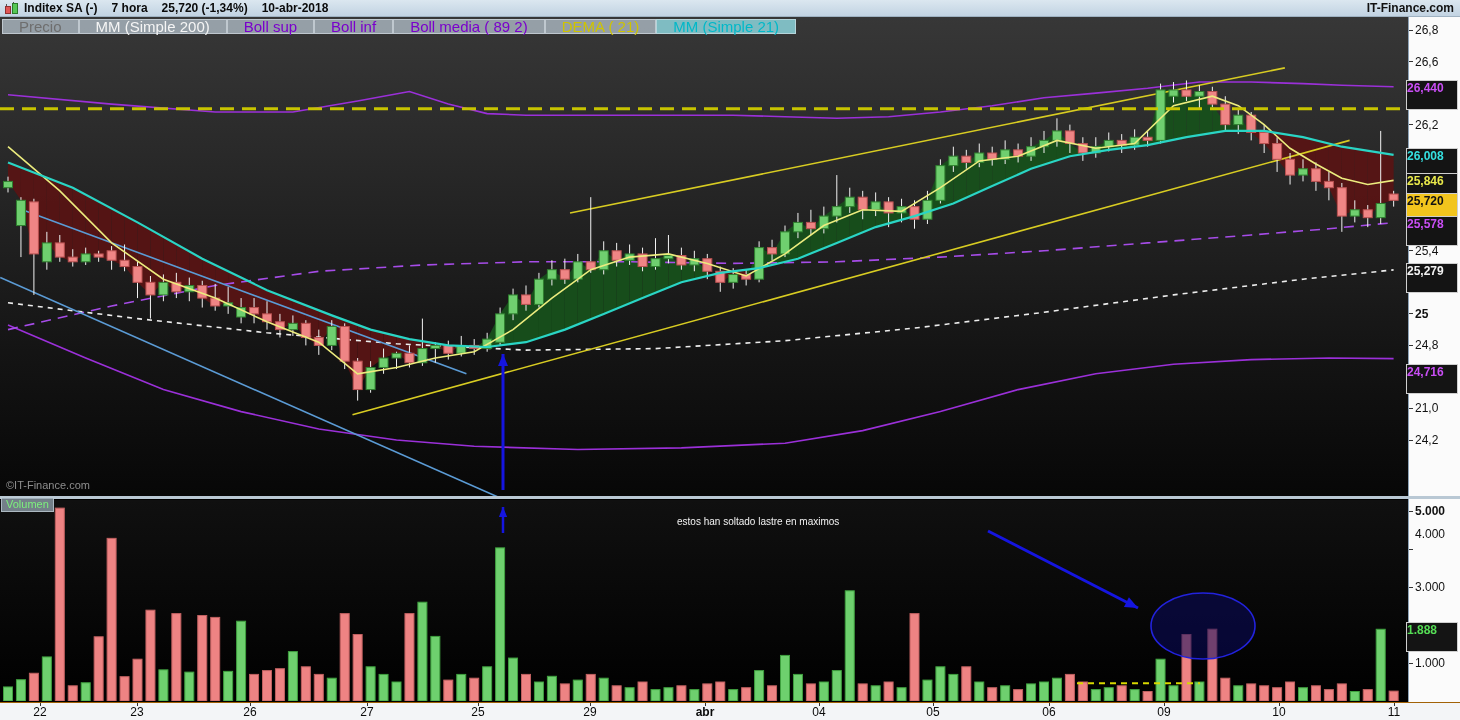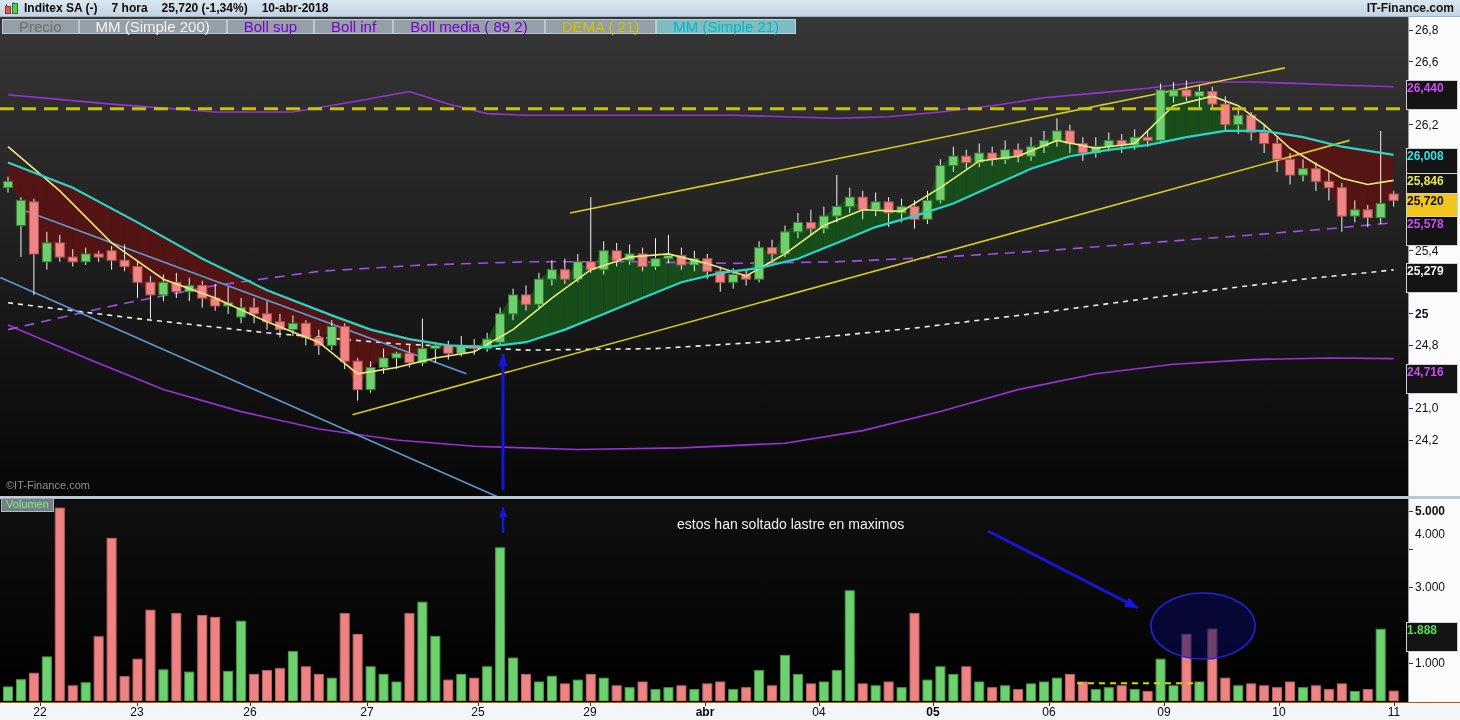--- a/index.html
+++ b/index.html
@@ -28,21 +28,21 @@
          text-align:left;background:#141414;border:1px solid #cfcfcf;box-sizing:border-box;}
   
   #xaxis{position:absolute;left:0;top:702px;width:1460px;height:18px;background:#f3f5f7;
          border-top:1px solid #a16207;box-sizing:border-box;font-size:12px;color:#0a0a0a;}
   .xlab{position:absolute;top:2px;transform:translateX(-50%);}
   .xtick{position:absolute;top:0;width:1px;height:3px;background:#333;}
   
   #watermark{position:absolute;left:6px;top:479px;font-size:11px;color:#8e8e8e;z-index:4;}
   #volchip{position:absolute;left:1px;top:497px;font-size:11px;line-height:13px;padding:0 4px;z-index:4;
            background:rgba(150,165,178,0.75);border:1px solid rgba(210,222,232,0.6);color:#7df07d;}
-  #annotation{position:absolute;left:677px;top:516px;font-size:14px;color:#f2f2f2;z-index:4;white-space:nowrap;}
+  #annotation{position:absolute;left:677px;top:516px;font-size:10px;color:#f2f2f2;z-index:4;white-space:nowrap;}
   #sep1{position:absolute;left:0;top:496px;width:1460px;height:3px;background:#b9c8d4;z-index:3;}
   svg{position:absolute;left:0;top:0;}
 </style>
 </head>
 <body>
 <div id="screen">
 
 <div id="header">
   <span id="candle-ico">
     <span class="w" style="left:2px;top:2px;height:10px"></span>
@@ -609,21 +609,21 @@
       <div class="xlab" style="left: 367px;">27</div>
       <div class="xtick" style="left: 478px;"></div>
       <div class="xlab" style="left: 478px;">25</div>
       <div class="xtick" style="left: 590px;"></div>
       <div class="xlab" style="left: 590px;">29</div>
       <div class="xtick" style="left: 705px;"></div>
       <div class="xlab" style="left: 705px; font-weight: bold;">abr</div>
       <div class="xtick" style="left: 819px;"></div>
       <div class="xlab" style="left: 819px;">04</div>
       <div class="xtick" style="left: 933px;"></div>
-      <div class="xlab" style="left: 933px; font-weight: bold;">05</div>
+      <div class="xlab" style="left: 933px;">05</div>
       <div class="xtick" style="left: 1049px;"></div>
       <div class="xlab" style="left: 1049px;">06</div>
       <div class="xtick" style="left: 1164px;"></div>
       <div class="xlab" style="left: 1164px;">09</div>
       <div class="xtick" style="left: 1279px;"></div>
       <div class="xlab" style="left: 1279px;">10</div>
       <div class="xtick" style="left: 1394px;"></div>
       <div class="xlab" style="left: 1394px;">11</div>
     </div>
 

